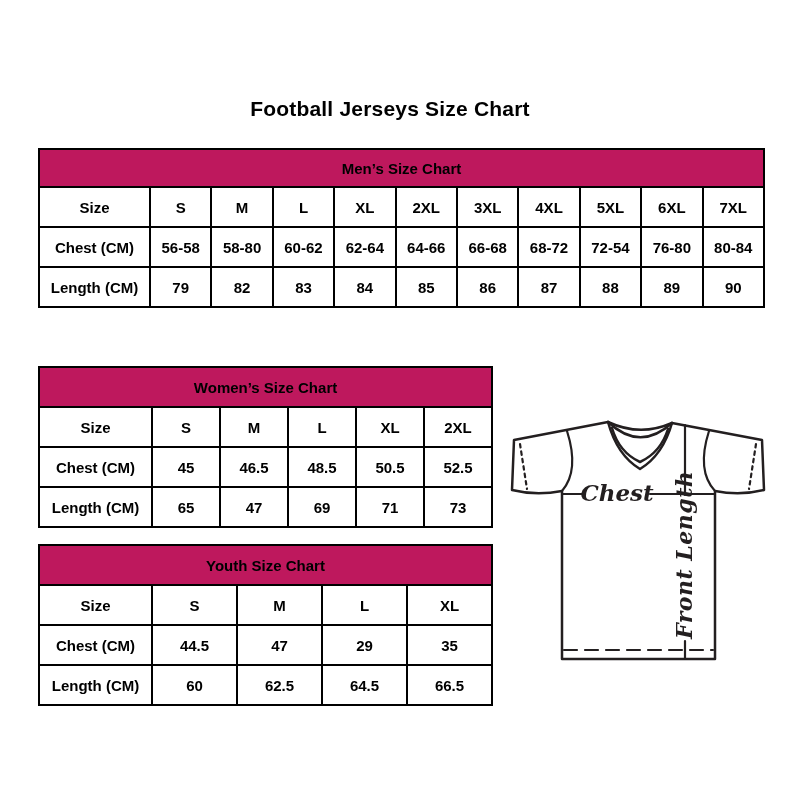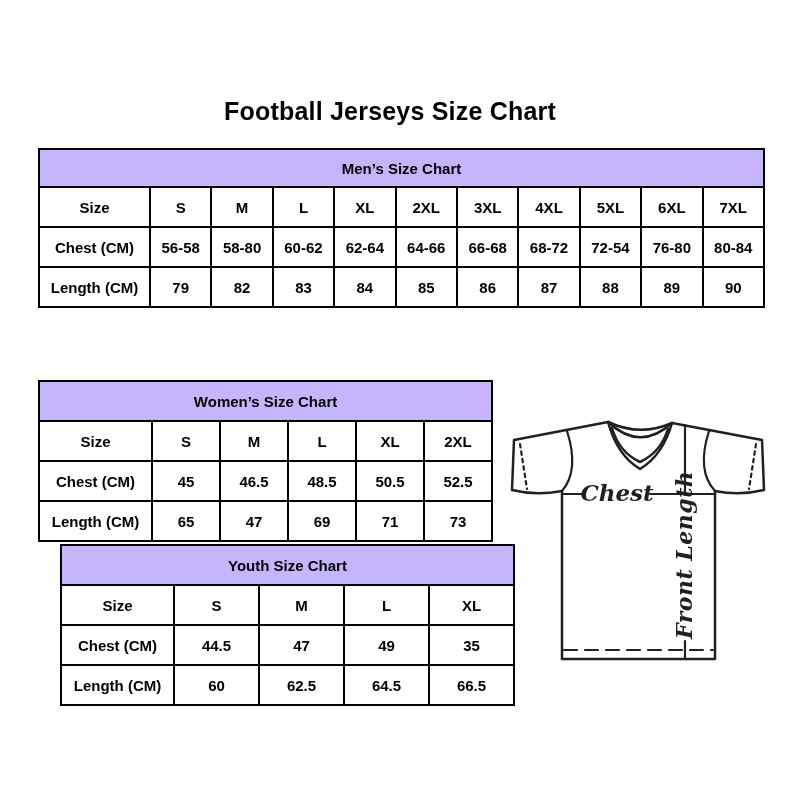--- a/index.html
+++ b/index.html
@@ -1,37 +1,37 @@
 <!DOCTYPE html>
 <html><head>
 <meta charset="utf-8">
 <style>
   * { margin:0; padding:0; box-sizing:border-box; }
   html,body { width:800px; height:800px; background:#ffffff; overflow:hidden; }
   body { position:relative; font-family:"Liberation Sans", sans-serif; color:#000; }
 
   .page-title {
     position:absolute; top:97px; left:0; width:780px;
-    text-align:center; font-size:25px; font-weight:bold; letter-spacing:0.2px;
+    text-align:center; font-size:21px; font-weight:bold; letter-spacing:0.2px;
   }
 
   table.size-table {
     position:absolute; border-collapse:collapse; table-layout:fixed;
     background:#fff;
   }
   table.size-table td {
     border:2px solid #000; text-align:center; vertical-align:middle;
     font-size:15px; font-weight:bold; padding:0; height:40px; overflow:hidden;
   }
-  td.tbl-title { background:#c4b5fd; font-size:16px; }
+  td.tbl-title { background:#be185d; font-size:16px; }
   #men-table td.tbl-title { height:38px; }
 
   #men-table   { left:38px; top:148px; width:725px; }
-  #women-table { left:38px; top:380px; width:453px; }
-  #youth-table { left:38px; top:544px; width:453px;margin-left:22px; }
+  #women-table { left:38px; top:366px; width:453px; }
+  #youth-table { left:38px; top:544px; width:453px; }
 
   #jersey { position:absolute; left:500px; top:398px; }
   .measure-text {
     font-family:"DejaVu Serif", serif;
     font-weight:bold; font-style:italic; fill:#231f20;
   }
 </style>
 </head>
 <body>
 
@@ -153,21 +153,21 @@
     <td>Size</td>
     <td>S</td>
     <td>M</td>
     <td>L</td>
     <td>XL</td>
   </tr>
   <tr>
     <td>Chest (CM)</td>
     <td>44.5</td>
     <td>47</td>
-    <td>49</td>
+    <td>29</td>
     <td>35</td>
   </tr>
   <tr>
     <td>Length (CM)</td>
     <td>60</td>
     <td>62.5</td>
     <td>64.5</td>
     <td>66.5</td>
   </tr>
 </tbody>

